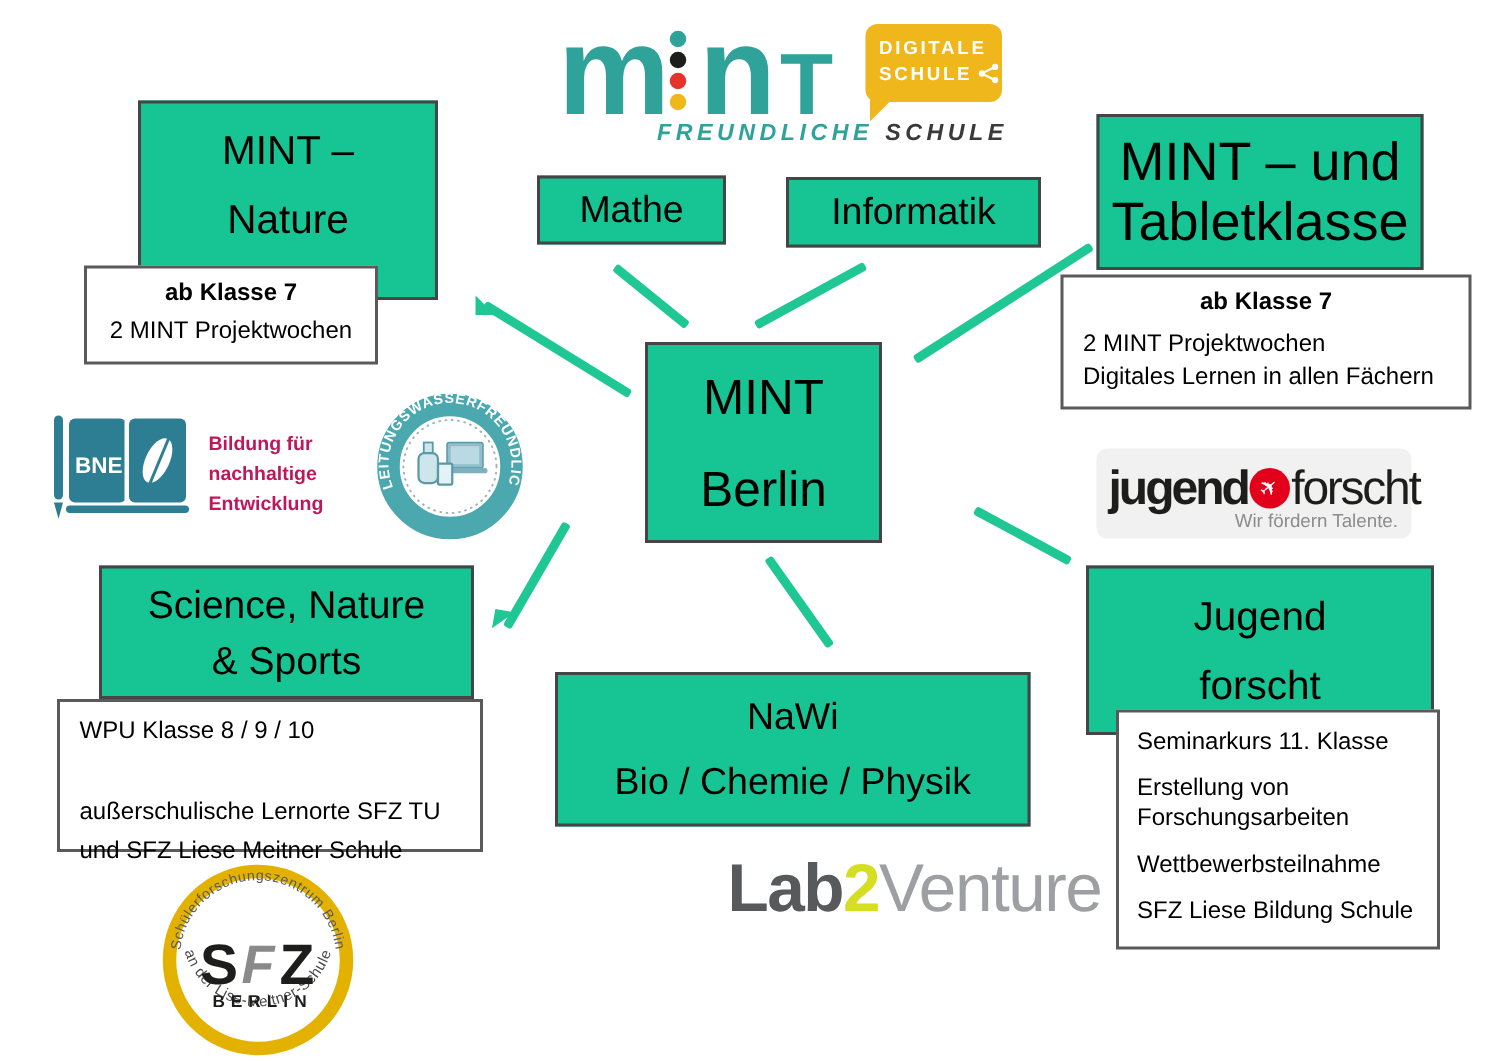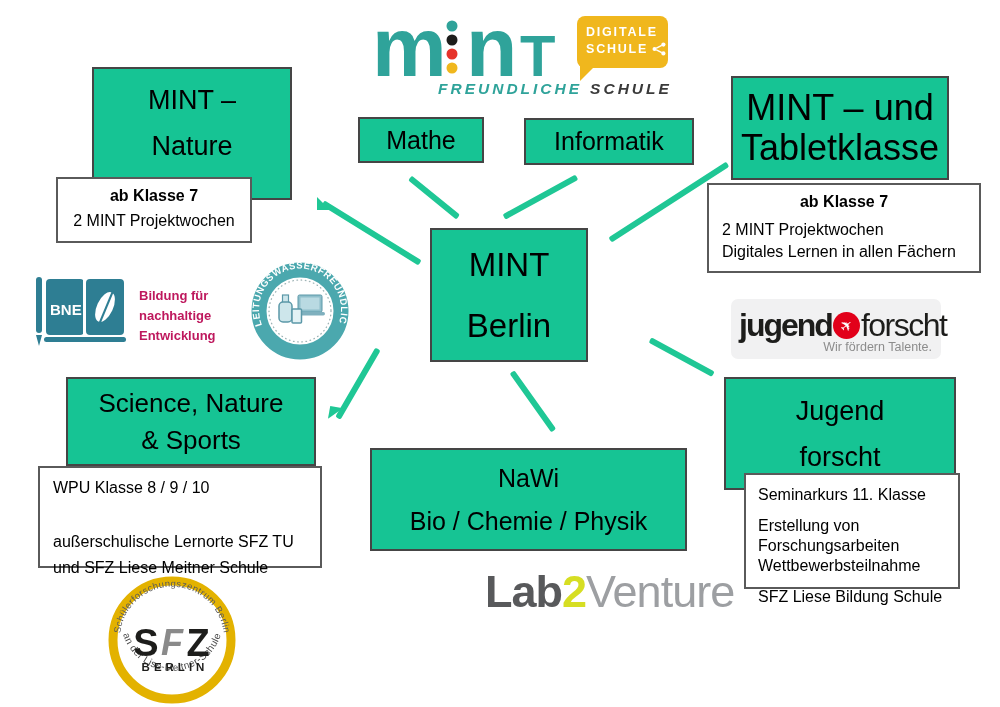--- a/index.html
+++ b/index.html
@@ -141,24 +141,24 @@
     <div style="margin-top:10px;">2 MINT Projektwochen</div>
     <div style="margin-top:4px;">Digitales Lernen in allen Fächern</div>
   </div>
 
   <div class="note" style="left:38px;top:466px;width:284px;height:102px;padding:11px 0 0 13px;">
     <div>WPU Klasse 8 / 9 / 10</div>
     <div style="margin-top:32px;line-height:26px;">außerschulische Lernorte SFZ TU</div>
     <div style="line-height:26px;">und SFZ Liese Meitner Schule</div>
   </div>
 
-  <div class="note" style="left:744px;top:473px;width:216px;height:116px;padding:10px 10px 12px 12px;line-height:20px;">
+  <div class="note" style="left:744px;top:473px;width:216px;height:160px;padding:10px 10px 12px 12px;line-height:20px;">
     <div>Seminarkurs 11. Klasse</div>
     <div style="margin-top:11px;">Erstellung von Forschungsarbeiten</div>
-    <div style="">Wettbewerbsteilnahme</div>
+    <div style="margin-top:11px;">Wettbewerbsteilnahme</div>
     <div style="margin-top:11px;">SFZ Liese Bildung Schule</div>
   </div>
 
   <div class="bne">
     <svg width="102" height="84" viewBox="0 0 102 84">
       <rect x="6" y="6" width="6" height="56" rx="3" fill="#2E7E93"></rect>
       <polygon points="6,64 12,64 9,75" fill="#2E7E93"></polygon>
       <rect x="16" y="8" width="38" height="56" rx="4" fill="#2E7E93"></rect>
       <rect x="56" y="8" width="38" height="56" rx="4" fill="#2E7E93"></rect>
       <rect x="53" y="8" width="3" height="56" fill="#ffffff"></rect>

